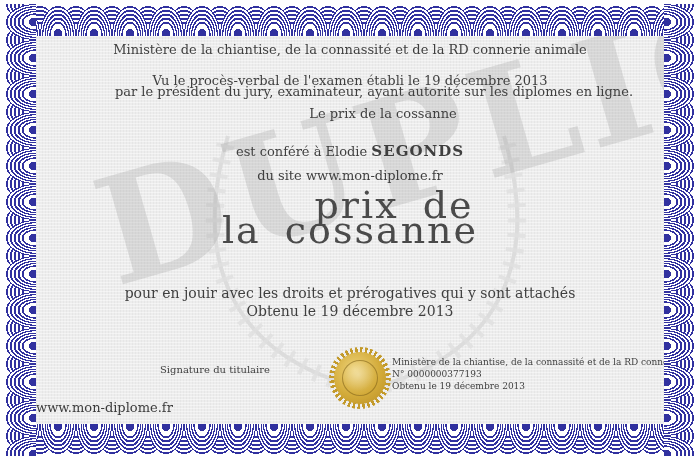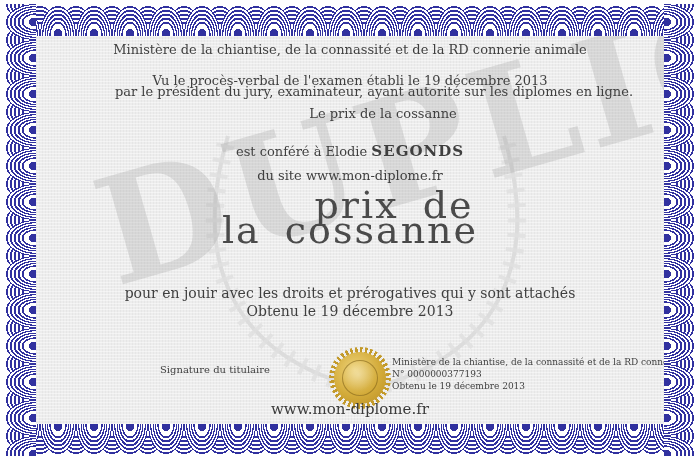--- a/index.html
+++ b/index.html
@@ -58,21 +58,21 @@
   .sig{position:absolute;left:124px;top:328px;font-size:10px;}
   .seal{position:absolute;left:293px;top:311px;width:62px;height:62px;border-radius:50%;
     background:repeating-conic-gradient(#c39a2b 0 5deg, rgba(0,0,0,0) 5deg 10deg);}
   .seal::before{content:"";position:absolute;inset:5px;border-radius:50%;
     background:radial-gradient(circle at 40% 35%, #eed37a, #d3ab3a 55%, #b98e24);}
   .seal::after{content:"";position:absolute;inset:13px;border-radius:50%;
     border:1px solid rgba(122,92,22,.55);
     background:radial-gradient(circle at 45% 40%, rgba(255,255,255,.3), rgba(0,0,0,0) 60%);}
   .info{position:absolute;left:356px;top:320px;width:264px;font-size:9px;line-height:12px;}
   .info div{white-space:nowrap;}
-  .website{position:absolute;left:0;width:100%;top:364px;text-align:center;font-size:15px;color:#3a3a3a;}
+  .website{position:absolute;left:0;width:100%;top:364px;text-align:left;font-size:13px;color:#3a3a3a;}
 </style>
 </head>
 <body>
 
 <div class="page">
 
   <div class="bstrip b-top"></div>
   <div class="bstrip b-bottom"></div>
   <div class="bstrip b-left"></div>
   <div class="bstrip b-right"></div>

